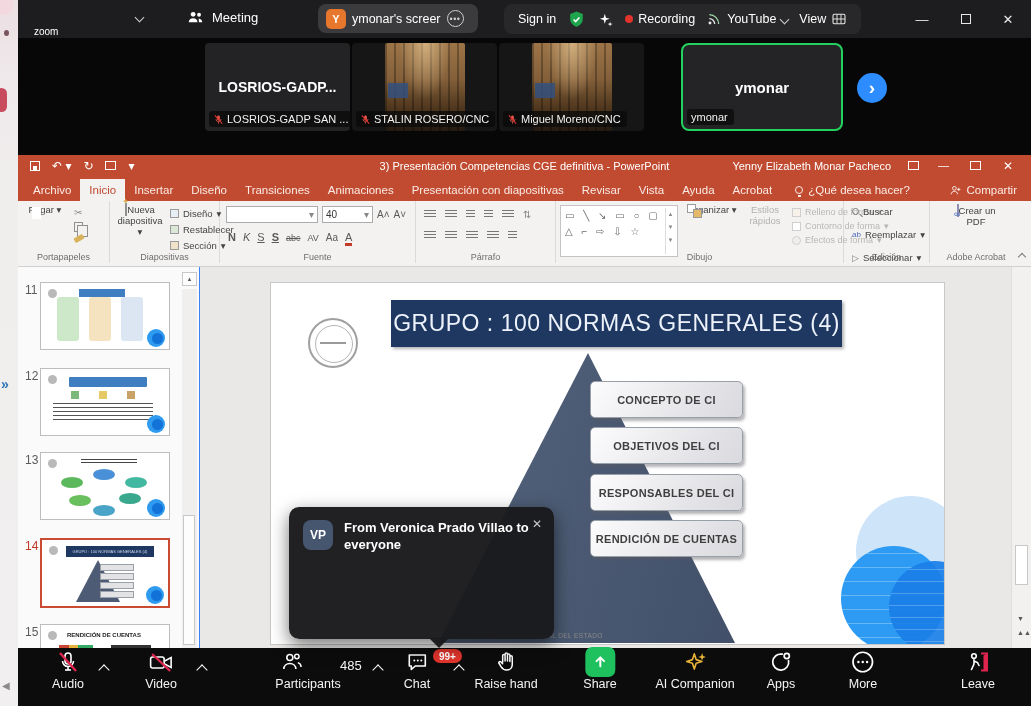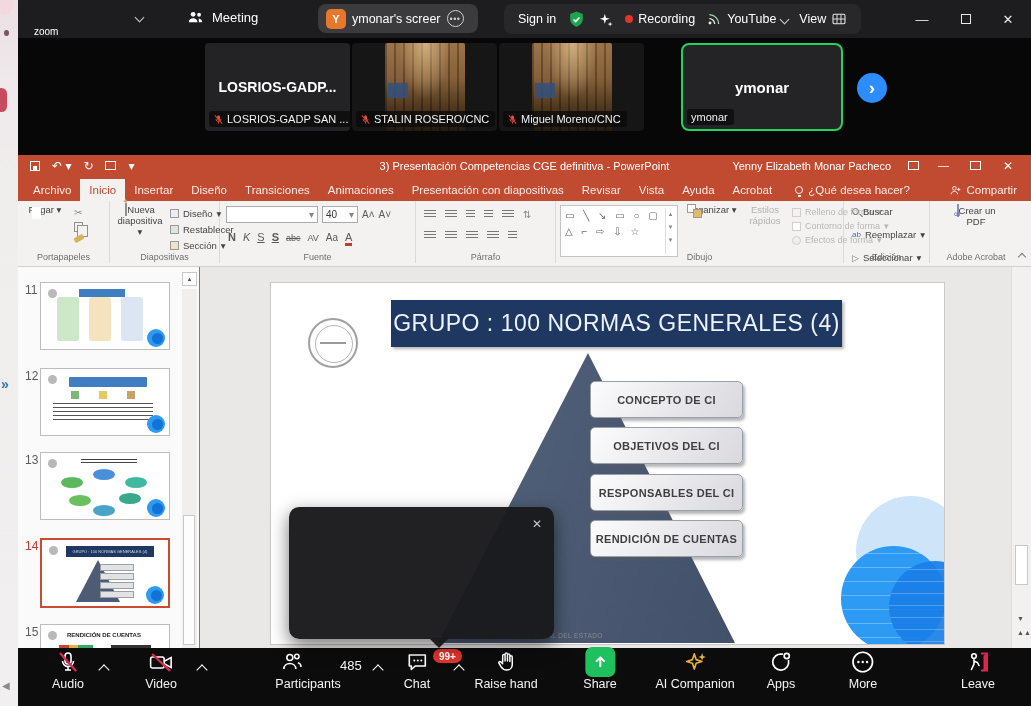--- a/index.html
+++ b/index.html
@@ -367,21 +367,21 @@
       </div>
       <div class="rlabel">Diapositivas</div>
     </div>
 
     <div class="rgroup g-font">
       <div style="position:absolute;left:6px;top:5px;display:flex;gap:4px;align-items:center;">
         <span class="combo" style="width:92px;">
             <span></span>
             <span style="color:#888;">▾</span>
           </span>
-        <span class="combo" style="width:36px;gap:8px;">
+        <span class="combo" style="width:51px;gap:8px;">
             <span>40</span>
             <span style="color:#888;">▾</span>
           </span>
         <span style="color:#5a5a5a;font-size:10px;">A˄</span>
         <span style="color:#5a5a5a;font-size:10px;">A˅</span>
       </div>
       <div class="fbtns" style="position:absolute;left:8px;top:30px;">
         <span class="b">N</span>
         <span class="i">K</span>
         <span class="u">S</span>
@@ -536,20 +536,24 @@
     </div>
 
     <div class="vscroll">
       <div class="vthumb"></div>
       <span class="vs-arrow" style="top:348px;">▼</span>
       <span class="vs-arrow" style="top:362px;">▲▲</span>
     </div>
   </div>
 
   <div class="chat-popup">
+    <div class="cp-head">
+      <span class="cp-avatar">VP</span>
+      <span class="cp-title">From Veronica Prado Villao to everyone</span>
+    </div>
     <span class="cp-close">✕</span>
   </div>
 
   <div class="toolbar">
 
     <div class="titem" style="left:50px;">
       <span class="ic">
           <svg width="24" height="24" viewBox="0 0 24 24">
             <path d="M12 3a3 3 0 0 1 3 3v5a3 3 0 0 1-6 0V6a3 3 0 0 1 3-3z" stroke="#fff" stroke-width="1.6" fill="none"></path>
             <path d="M6.5 11a5.5 5.5 0 0 0 11 0" stroke="#fff" stroke-width="1.6" fill="none"></path>

